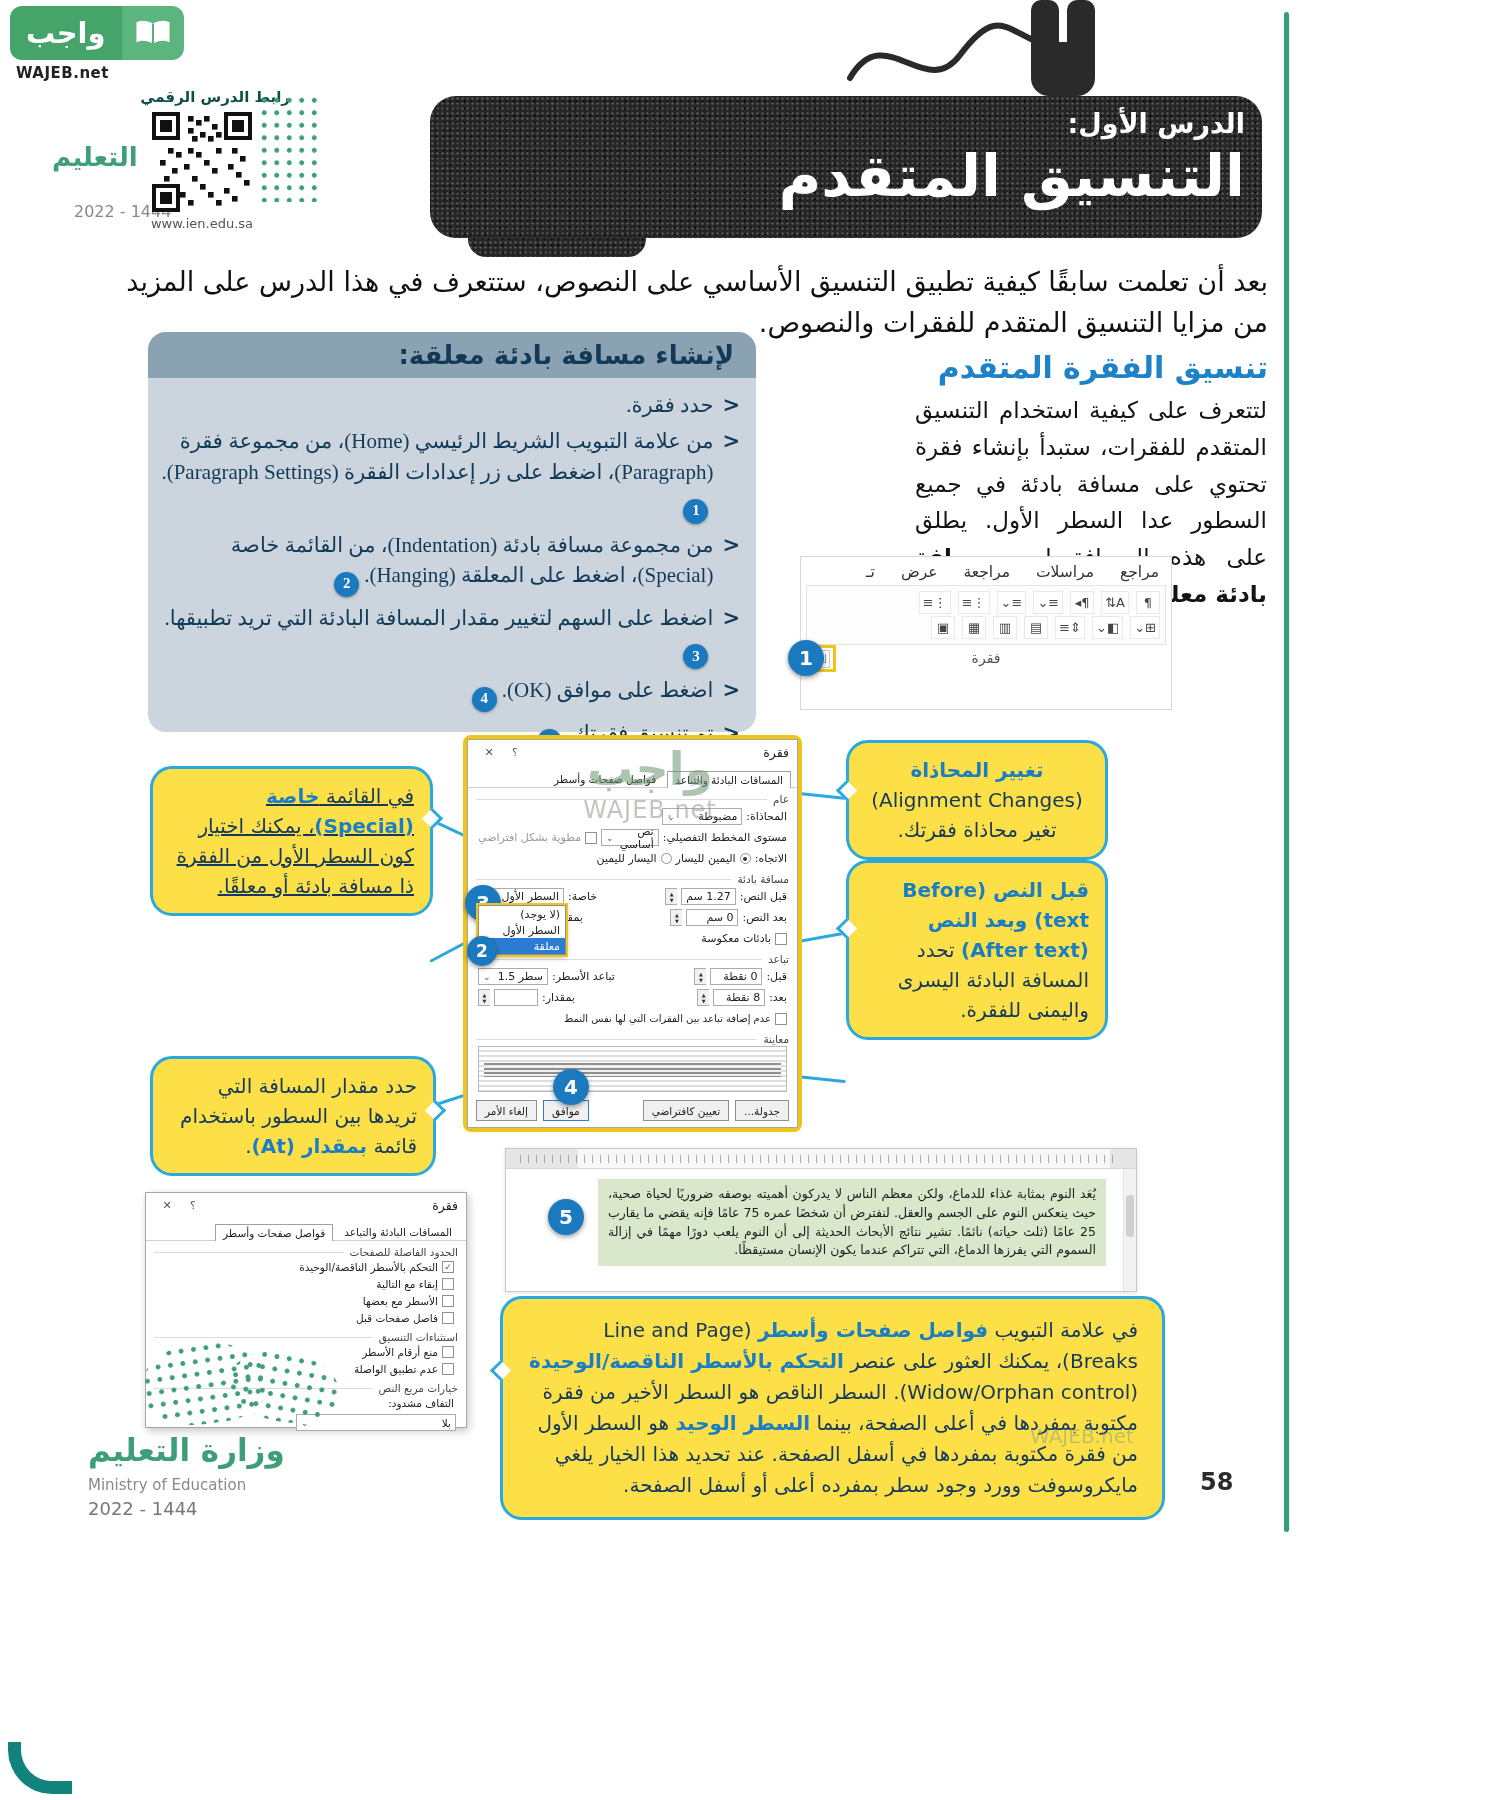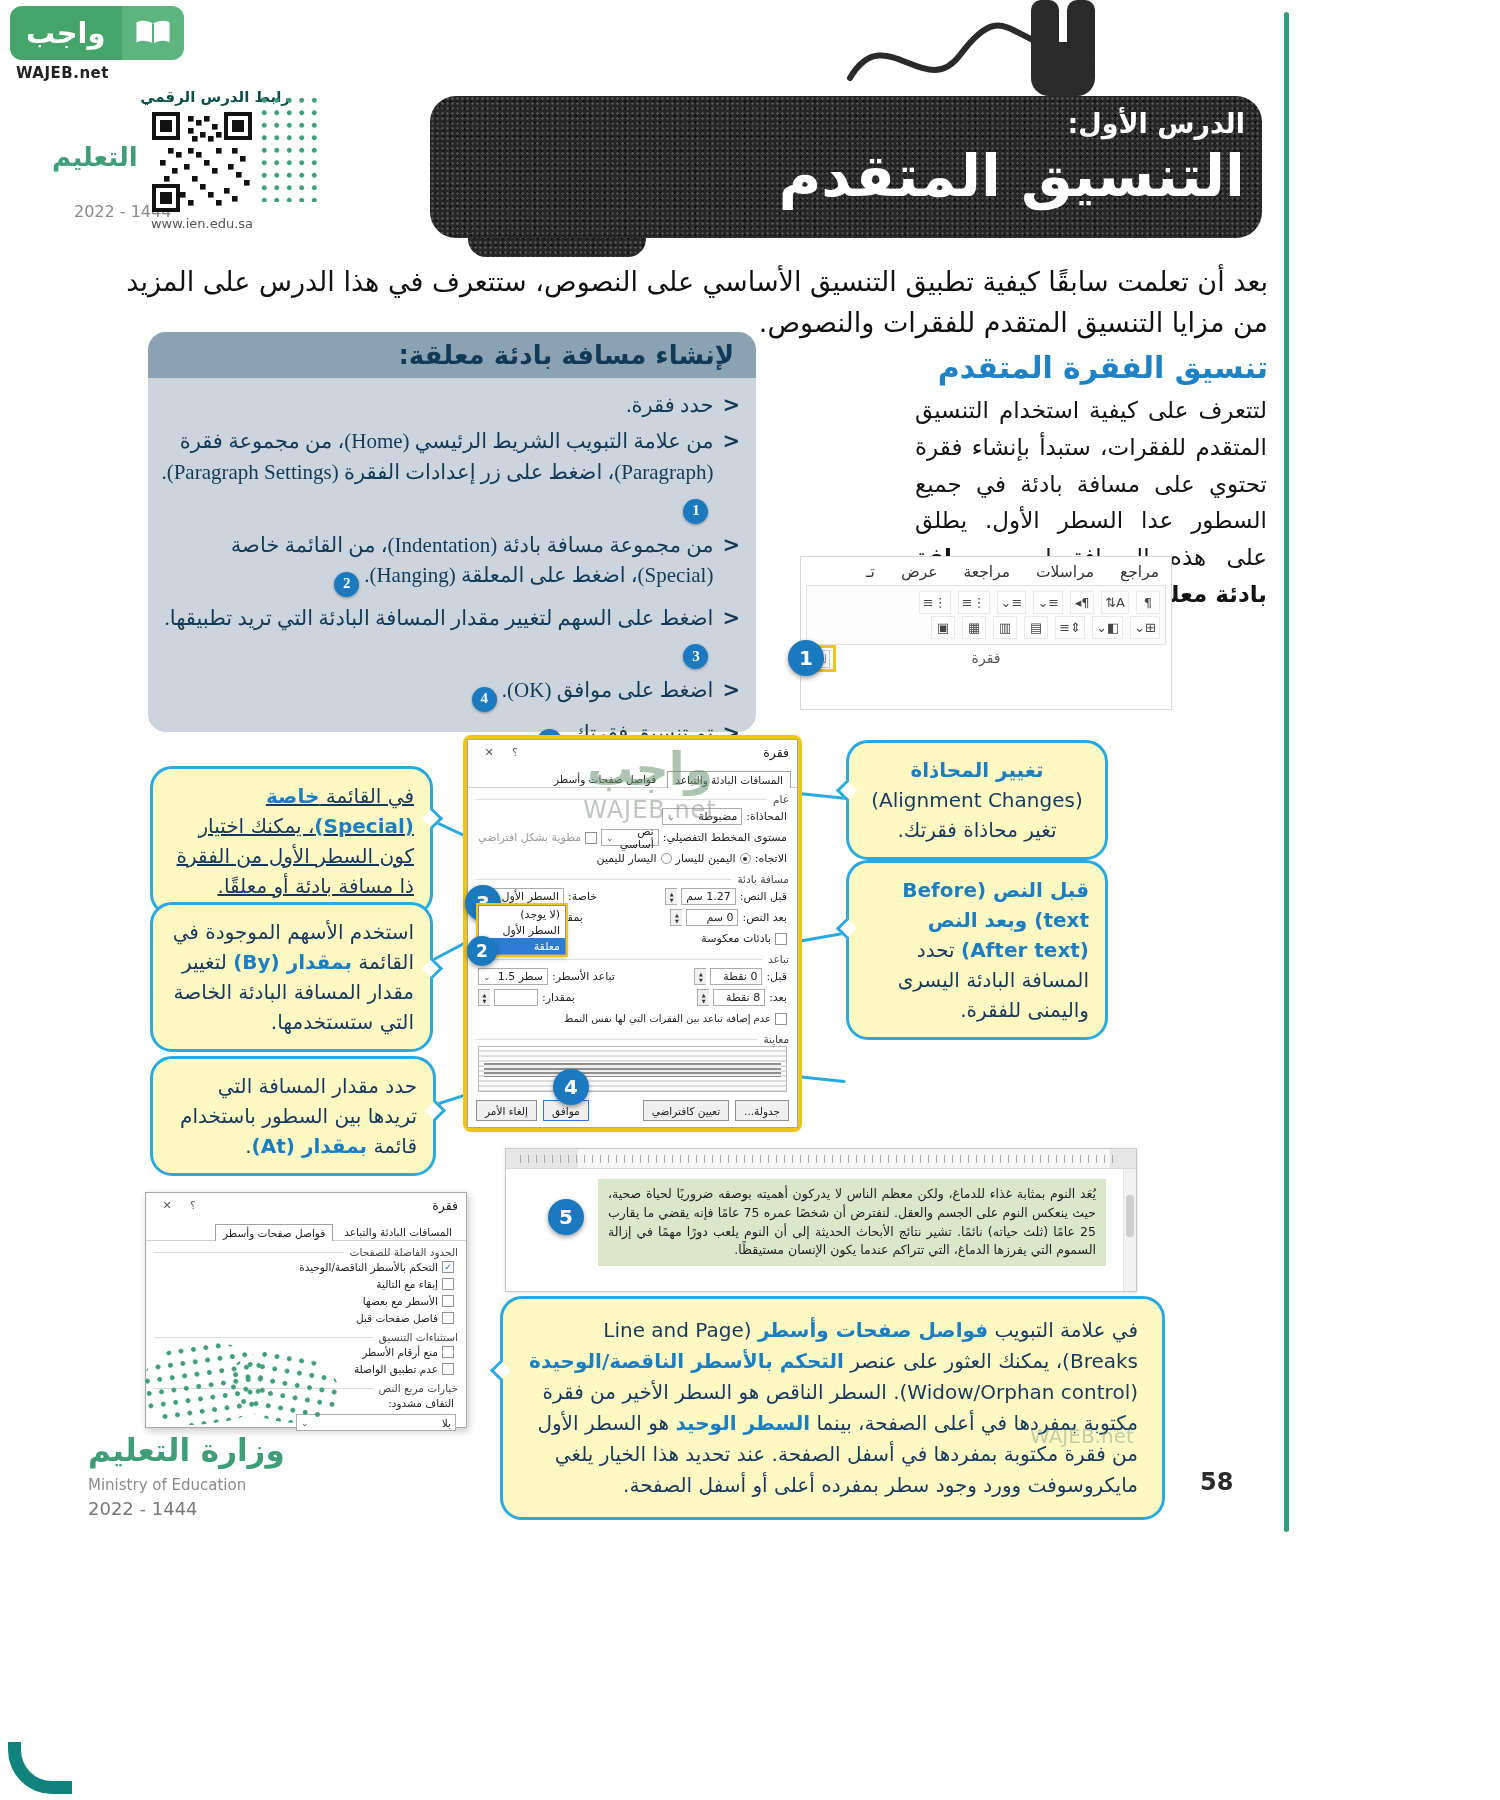--- a/index.html
+++ b/index.html
@@ -126,21 +126,21 @@
     background:repeating-linear-gradient(180deg,#fff 0 3px,#dedede 3px 5px); }
   .prevbox .mid { position:absolute; left:5px; right:5px; top:16px; height:14px;
     background:repeating-linear-gradient(180deg,#8f8f8f 0 2px,#efefef 2px 4.5px); }
   .btnrow { position:absolute; left:8px; right:8px; bottom:6px; display:flex; gap:6px; direction:rtl; }
   .btnrow .sp { flex:1; }
   .pbtn { border:1px solid #8f8f8f; background:#f0f0f0; height:21px; padding:0 8px; display:flex;
     align-items:center; font-size:10.5px; color:#222; white-space:nowrap; }
   .pbtn.primary { border:1px solid #2a7cd4; }
 
   
-  .callout { position:absolute; background:#fef9c3; border:3px solid #2aa9e0; border-radius:22px;
+  .callout { position:absolute; background:#fde047; border:3px solid #2aa9e0; border-radius:22px;
     padding:12px 16px; color:#15395e; font-size:20px; line-height:1.5; text-align:center;
     direction:rtl; z-index:12; }
   .callout.ra { text-align:right; }
   .callout .b { font-weight:700; color:#1c7ec2; }
   .tail { position:absolute; width:15px; height:15px; background:#fff; transform:rotate(45deg); z-index:13; }
   .tail-l { left:-10px; border-left:3px solid #2aa9e0; border-bottom:3px solid #2aa9e0; }
   .tail-r { right:-10px; border-right:3px solid #2aa9e0; border-top:3px solid #2aa9e0; }
   .cline { position:absolute; height:2.5px; background:#2aa9e0; transform-origin:left center;
     border-radius:2px; z-index:4; }
 
@@ -504,24 +504,20 @@
   </div>
   <div class="callout ra" style="left:846px;top:860px;width:262px;">
     <span class="tail tail-l" style="top:58px;"></span>
     <span class="b">قبل النص (Before text) وبعد النص (After text)</span><span> تحدد المسافة البادئة اليسرى واليمنى للفقرة.</span>
   </div>
 
   <div class="callout ra" style="left:150px;top:766px;width:283px;text-decoration:underline;">
     <span class="tail tail-r" style="top:42px;"></span>
     <span>في القائمة </span><span class="b">خاصة (Special)</span><span>، يمكنك اختيار كون السطر الأول من الفقرة ذا مسافة بادئة أو معلقًا.</span>
   </div>
-  <div class="callout ra" style="left:150px;top:902px;width:283px;">
-    <span class="tail tail-r" style="top:56px;"></span>
-    <span>استخدم الأسهم الموجودة في القائمة </span><span class="b">بمقدار (By)</span><span> لتغيير مقدار المسافة البادئة الخاصة التي ستستخدمها.</span>
-  </div>
   <div class="callout ra" style="left:150px;top:1056px;width:286px;">
     <span class="tail tail-r" style="top:44px;"></span>
     <span>حدد مقدار المسافة التي تريدها بين السطور باستخدام قائمة </span><span class="b">بمقدار (At)</span><span>.</span>
   </div>
 
   <div class="abs doc5">
     <div class="ruler">
       <span class="mzl"></span>
       <span class="mzr"></span>
       <span class="ticks"></span>

